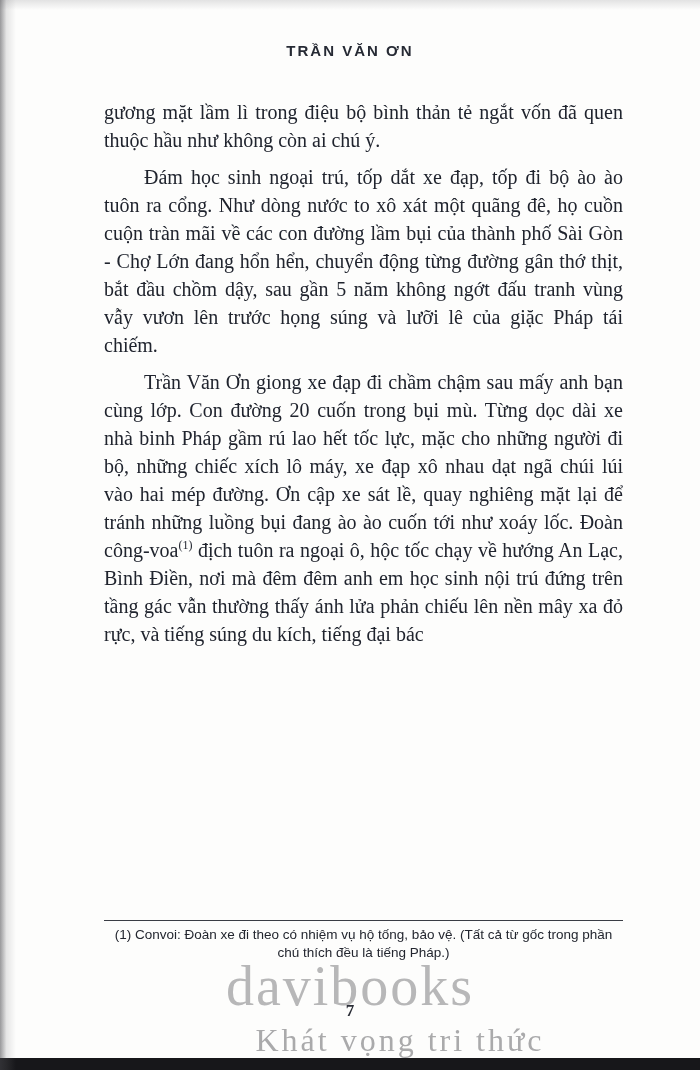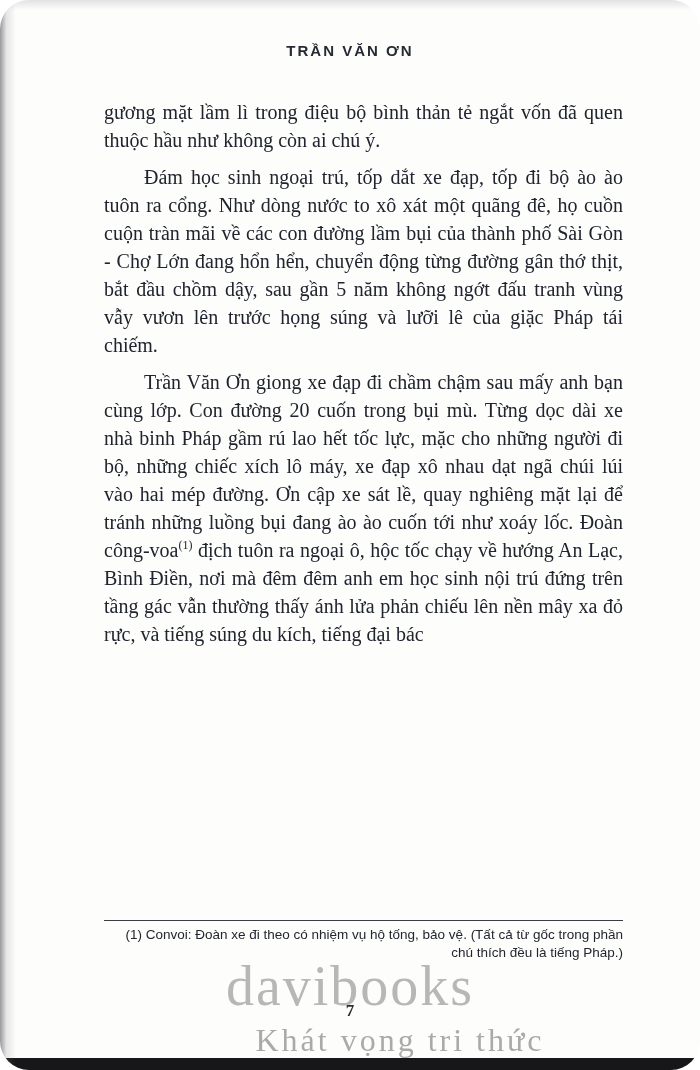--- a/index.html
+++ b/index.html
@@ -8,21 +8,20 @@
     background: #ffffff;
   }
   .page {
     position: relative;
     width: 700px;
     height: 1070px;
     background: #fdfdfc;
     overflow: hidden;
     font-family: "Liberation Serif", "DejaVu Serif", serif;
     color: #20242e;
-    border-radius: 29px;
   }
   
   .left-shadow {
     position: absolute;
     left: 0; top: 0;
     width: 16px; height: 1070px;
     background: linear-gradient(to right, rgba(70,70,75,0.55), rgba(120,120,125,0.18) 40%, rgba(255,255,255,0));
     pointer-events: none;
   }
   .top-shade {
@@ -77,21 +76,21 @@
   .footnote-rule {
     border-top: 1px solid #3a3d45;
     height: 0;
     margin-bottom: 5px;
   }
   .footnote {
     font-family: "Liberation Sans", "DejaVu Sans", sans-serif;
     font-size: 13.5px;
     line-height: 18px;
     color: #23262f;
-    text-align: right;
+    text-align: center;
   }
   .watermark-title {
     position: absolute;
     top: 946px;
     left: 0; right: 0;
     text-align: center;
     font-family: Liberation Serif, serif;
     font-size: 56px;
     line-height: 80px;
     color: rgba(140,140,142,0.62);

